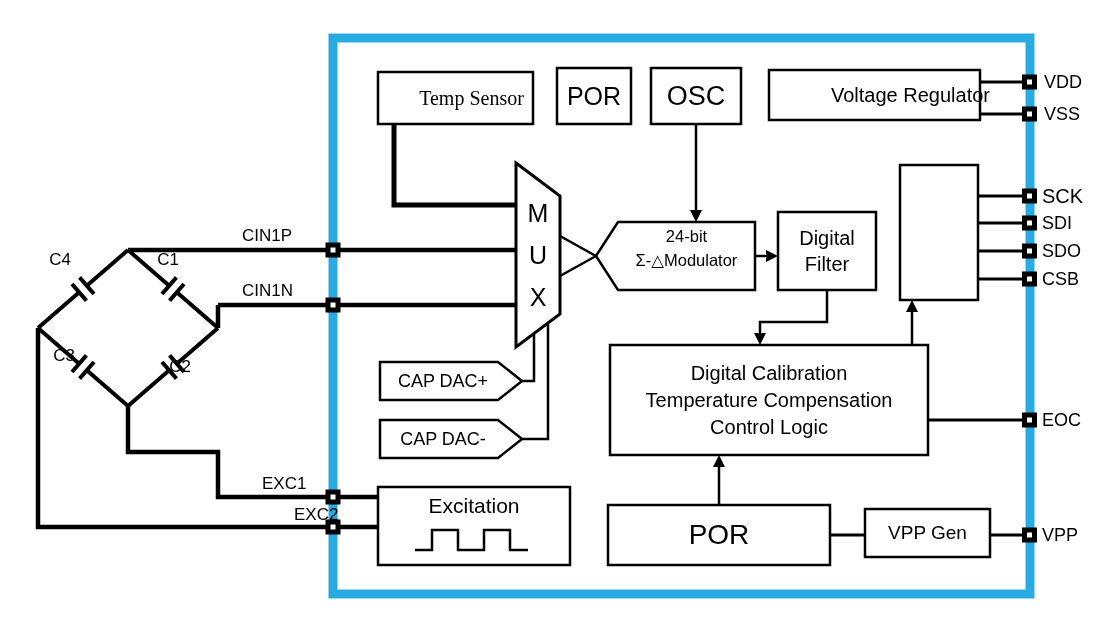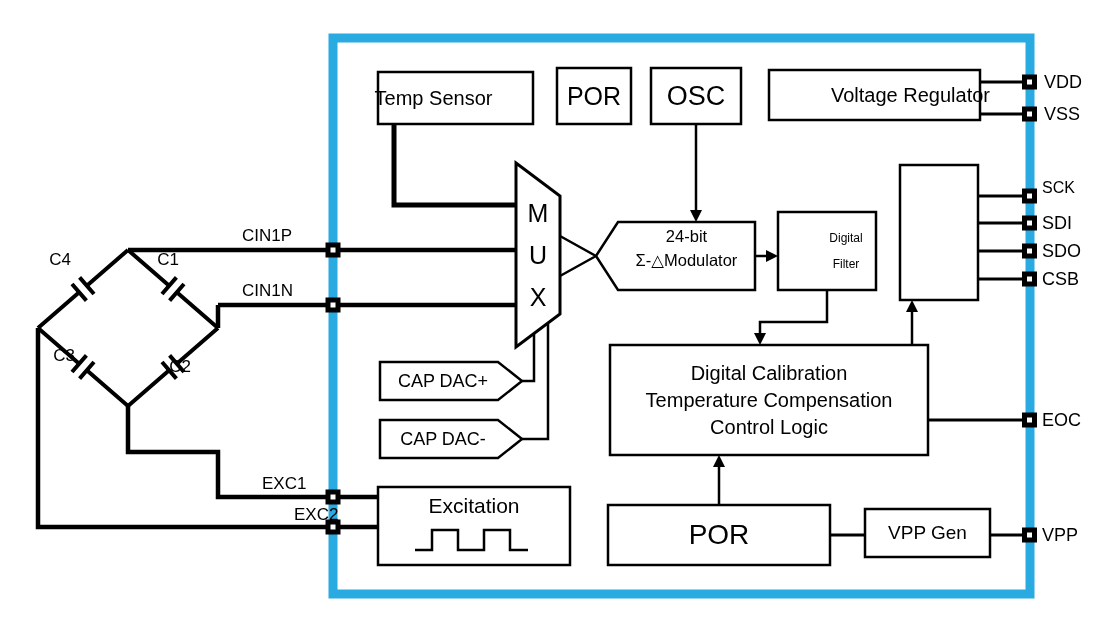--- a/index.html
+++ b/index.html
@@ -126,58 +126,58 @@
           <rect x="325.5" y="489.5" width="15" height="15" fill="#000"></rect>
           <rect x="330.5" y="494.5" width="5" height="5" fill="#fff"></rect>
         </g>
     <g>
           <rect x="325.5" y="519.5" width="15" height="15" fill="#000"></rect>
           <rect x="330.5" y="524.5" width="5" height="5" fill="#fff"></rect>
         </g>
   </g>
 </svg>
 
-<div class="t" style="left:356px;top:72px;width:155px;height:52px;font-size:20px;">Temp Sensor</div>
+<div class="t" style="left:394px;top:72px;width:155px;height:52px;font-size:20px;font-family:Liberation Serif, serif;">Temp Sensor</div>
 <div class="t" style="left:557px;top:68px;width:74px;height:56px;font-size:25px;">POR</div>
 <div class="t" style="left:651px;top:68px;width:90px;height:56px;font-size:27px;">OSC</div>
 <div class="t" style="left:769px;top:70px;width:211px;height:50px;font-size:20px;padding-left:36px;">Voltage Regulator</div>
 
 <div class="t" style="left:516px;top:192px;width:44px;height:126px;font-size:25px;line-height:42px;">
   <div>M</div>
   <div>U</div>
   <div>X</div>
 </div>
 
 <div class="t" style="left:618px;top:224px;width:137px;height:48px;font-size:16.5px;line-height:24px;">
   <div>24-bit</div>
   <div>Σ-△Modulator</div>
 </div>
 
-<div class="t" style="left:778px;top:212px;width:98px;height:78px;font-size:12px;line-height:26px;padding-left:19px;">
+<div class="t" style="left:778px;top:212px;width:98px;height:78px;font-size:20px;line-height:26px;">
   <div>Digital</div>
   <div>Filter</div>
 </div>
 
 
 <div class="t" style="left:382px;top:362px;width:122px;height:38px;font-size:18px;">CAP DAC+</div>
 <div class="t" style="left:382px;top:420px;width:122px;height:38px;font-size:18px;">CAP DAC-</div>
 
 <div class="t" style="left:610px;top:345px;width:318px;height:110px;font-size:20px;line-height:27px;">
   <div>Digital Calibration</div>
   <div>Temperature Compensation</div>
   <div>Control Logic</div>
 </div>
 
 <div class="t" style="left:378px;top:492px;width:192px;height:28px;font-size:21px;">Excitation</div>
 <div class="t" style="left:608px;top:505px;width:222px;height:60px;font-size:28px;">POR</div>
 <div class="t" style="left:865px;top:509px;width:125px;height:48px;font-size:19px;">VPP Gen</div>
 
 <div class="t left" style="left:1044px;top:71px;width:55px;height:22px;font-size:18px;">VDD</div>
 <div class="t left" style="left:1044px;top:103px;width:55px;height:22px;font-size:18px;">VSS</div>
-<div class="t left" style="left:1042px;top:177px;width:55px;height:22px;font-size:16px;">SCK</div>
+<div class="t left" style="left:1042px;top:185px;width:55px;height:22px;font-size:20px;">SCK</div>
 <div class="t left" style="left:1042px;top:212px;width:55px;height:22px;font-size:18px;">SDI</div>
 <div class="t left" style="left:1042px;top:240px;width:55px;height:22px;font-size:18px;">SDO</div>
 <div class="t left" style="left:1042px;top:268px;width:55px;height:22px;font-size:18px;">CSB</div>
 <div class="t left" style="left:1042px;top:409px;width:55px;height:22px;font-size:18px;">EOC</div>
 <div class="t left" style="left:1042px;top:524px;width:55px;height:22px;font-size:18px;">VPP</div>
 
 <div class="t left" style="left:242px;top:226px;width:80px;height:20px;font-size:17px;">CIN1P</div>
 <div class="t left" style="left:242px;top:281px;width:80px;height:20px;font-size:17px;text-align:right;">CIN1N</div>
 <div class="t left" style="left:262px;top:474px;width:70px;height:20px;font-size:17px;">EXC1</div>
 <div class="t left" style="left:262px;top:505px;width:70px;height:20px;font-size:17px;margin-left:32px;">EXC2</div>

